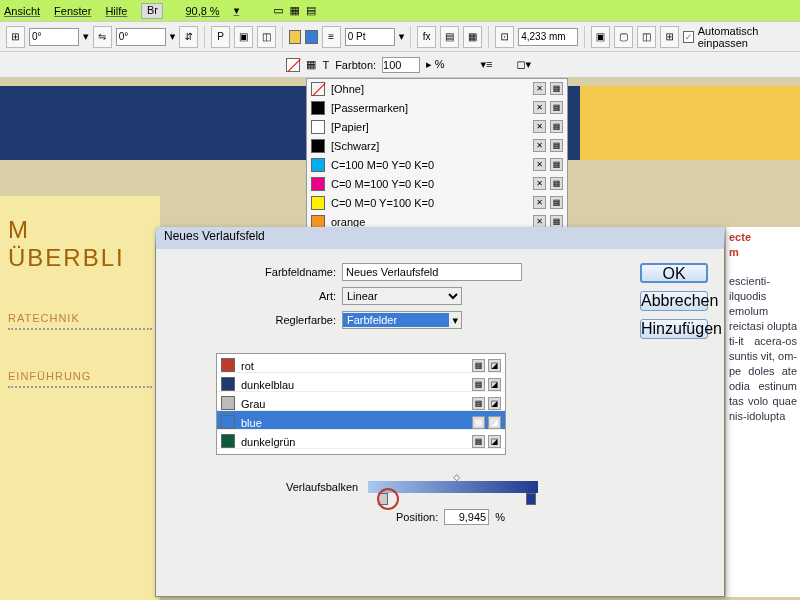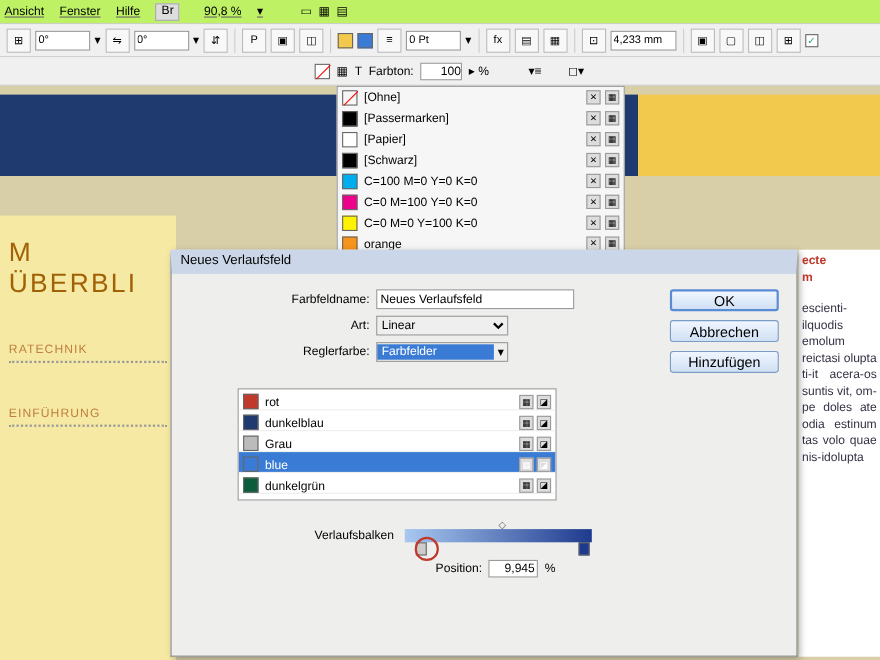--- a/index.html
+++ b/index.html
@@ -36,21 +36,21 @@
 .cl-row { height: 19px; display: flex; align-items: flex-end; padding: 0 4px; gap: 6px; border-bottom: 1px solid #eee; }
 .cl-row.sel { background: #3a7bd5; color: #fff; }
 .cl-end { margin-left: auto; display: flex; gap: 3px; }
 .vb { position: absolute; top: 232px; left: 130px; display: flex; align-items: center; gap: 10px; }
 .vbar { width: 170px; height: 12px; background: linear-gradient(to right, #a8c8f0, #1e3a8e); position: relative; }
 .stop { position: absolute; bottom: -12px; width: 10px; height: 12px; background: #ccc; border: 1px solid #666; }
 .circ { position: absolute; width: 22px; height: 22px; border: 2px solid #c0392b; border-radius: 50%; top: -6px; left: -2px; }
 .pos { position: absolute; top: 260px; left: 240px; display: flex; align-items: center; gap: 6px; }
 .pos input { width: 45px; height: 16px; border: 1px solid #999; text-align: right; padding-right: 2px; }
 .btns { position: absolute; top: 14px; right: 16px; display: flex; flex-direction: column; gap: 8px; }
-.btns button { width: 99px; height: 20px; border: 1px solid #7a9cc6; background: linear-gradient(#f0f6ff, #d0e0f4); border-radius: 3px; font-size: 13px; cursor: pointer; }
+.btns button { width: 68px; height: 20px; border: 1px solid #7a9cc6; background: linear-gradient(#f0f6ff, #d0e0f4); border-radius: 3px; font-size: 16px; cursor: pointer; }
 .btns button.ok { border: 2px solid #5a8cd6; }
 .righttext { position: absolute; top: 227px; left: 726px; width: 74px; height: 370px; background: #fff; padding: 3px; color: #334; font-size: 10px; line-height: 14px; overflow: hidden; text-align: justify; }
 .righttext b { color: #c0392b; }
 .checkbox { display: flex; align-items: center; gap: 4px; }
 .cb { width: 12px; height: 12px; border: 1px solid #666; background: #fff; display: flex; align-items: center; justify-content: center; font-size: 9px; color: #2a6; }
 </style>
 </head>
 <body>
 
 <div class="menubar">
@@ -92,32 +92,33 @@
   <div class="sep"></div>
   <div class="ico">⊡</div>
   <input style="width: 60px;" value="4,233 mm">
   <div class="sep"></div>
   <div class="ico">▣</div>
   <div class="ico">▢</div>
   <div class="ico">◫</div>
   <div class="ico">⊞</div>
   <div class="checkbox">
     <div class="cb">✓</div>
+    <span>Automatisch einpassen</span>
   </div>
 </div>
 
 <div class="tb2">
   <div style="margin-left:280px;display:flex;align-items:center;gap:6px">
     <div class="swatch" style="background:#fff;position:relative">
         <div style="position:absolute;width:18px;height:1px;background:red;transform:rotate(-45deg);top:6px;left:-2px"></div>
       </div>
     <div class="ico">▦</div>
     <div class="ico">T</div>
     <span>Farbton:</span>
-    <input style="width: 38px; height: 16px; border: 1px solid rgb(153, 153, 153); text-align: right;" value="100">
+    <input style="width: 38px; height: 16px; border: 1px solid rgb(153, 153, 153); " value="100">
     <span>▸ <span>%</span></span>
     <span style="margin-left:30px">▾≡</span>
   </div>
   <div style="margin-left:20px;display:flex;gap:4px">
     <div class="ico" style="width:30px">◻▾</div>
   </div>
 </div>
 
 <div class="canvas-bg"></div>
 <div class="docblue"></div>

